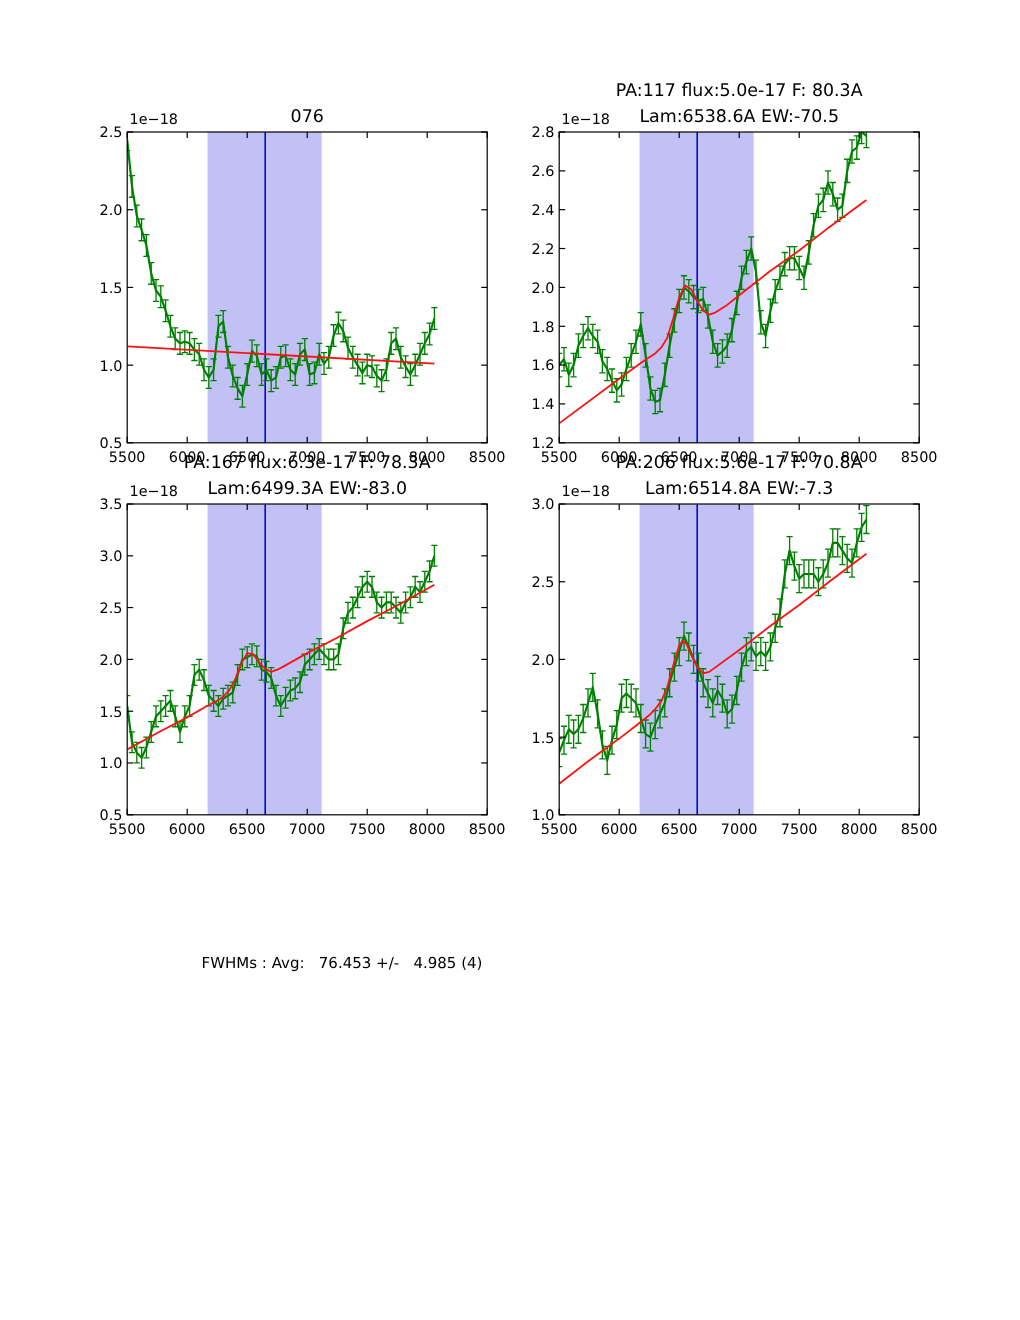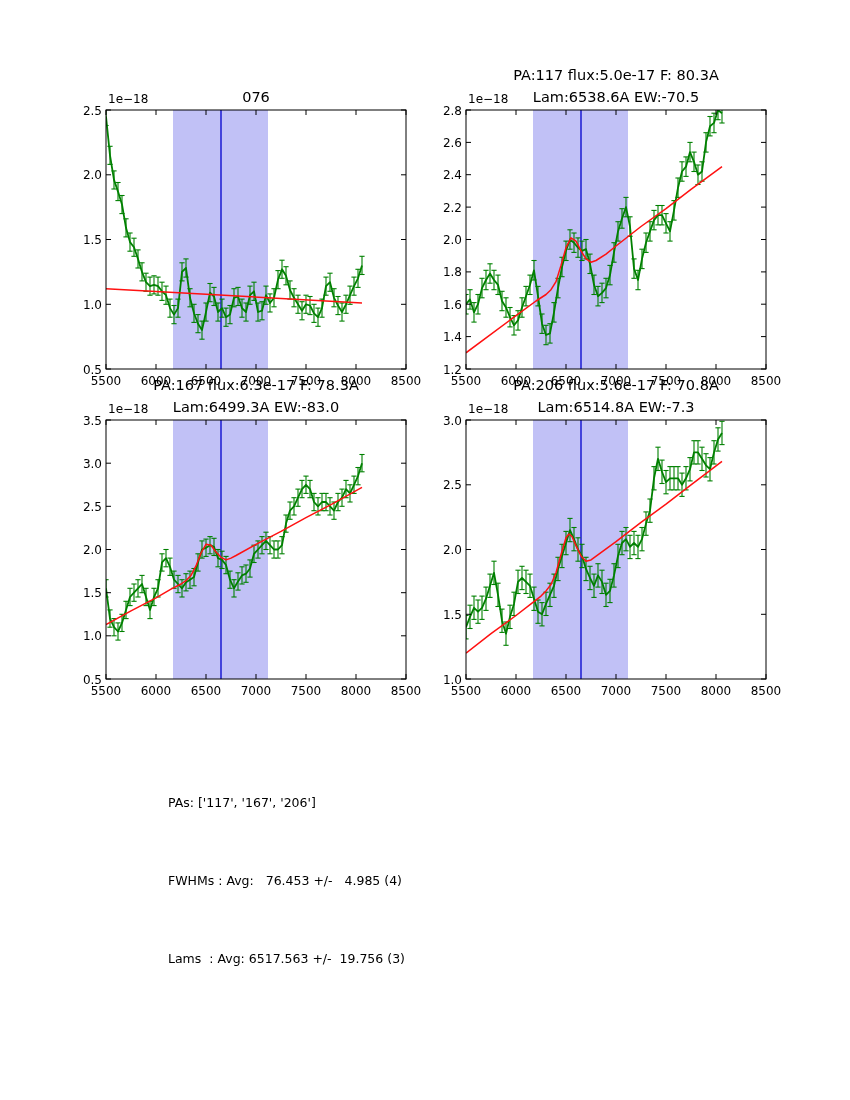--- a/index.html
+++ b/index.html
@@ -1034,19 +1034,17 @@
       <text x="62" y="248.8" text-anchor="end" class="tick">1.5</text>
       <text x="62" y="184" text-anchor="end" class="tick">2.0</text>
       <text x="62" y="119.3" text-anchor="end" class="tick">2.5</text>
       <text x="62" y="54.5" text-anchor="end" class="tick">3.0</text>
       <text x="216" y="20" text-anchor="middle" class="title">PA:206 flux:5.6e-17 F: 70.8A</text>
       <text x="216" y="42" text-anchor="middle" class="title">Lam:6514.8A EW:-7.3</text>
       <text x="68" y="43" class="offset">1e−18</text>
     </svg>
 
   <div class="stats">
-    <div>PAs: ['117', '167', '206']</div>
     <div>FWHMs : Avg:   76.453 +/-   4.985 (4)</div>
-    <div>Lams  : Avg: 6517.563 +/-  19.756 (3)</div>
     
     
   </div>
 </div>
 
 </body></html>

